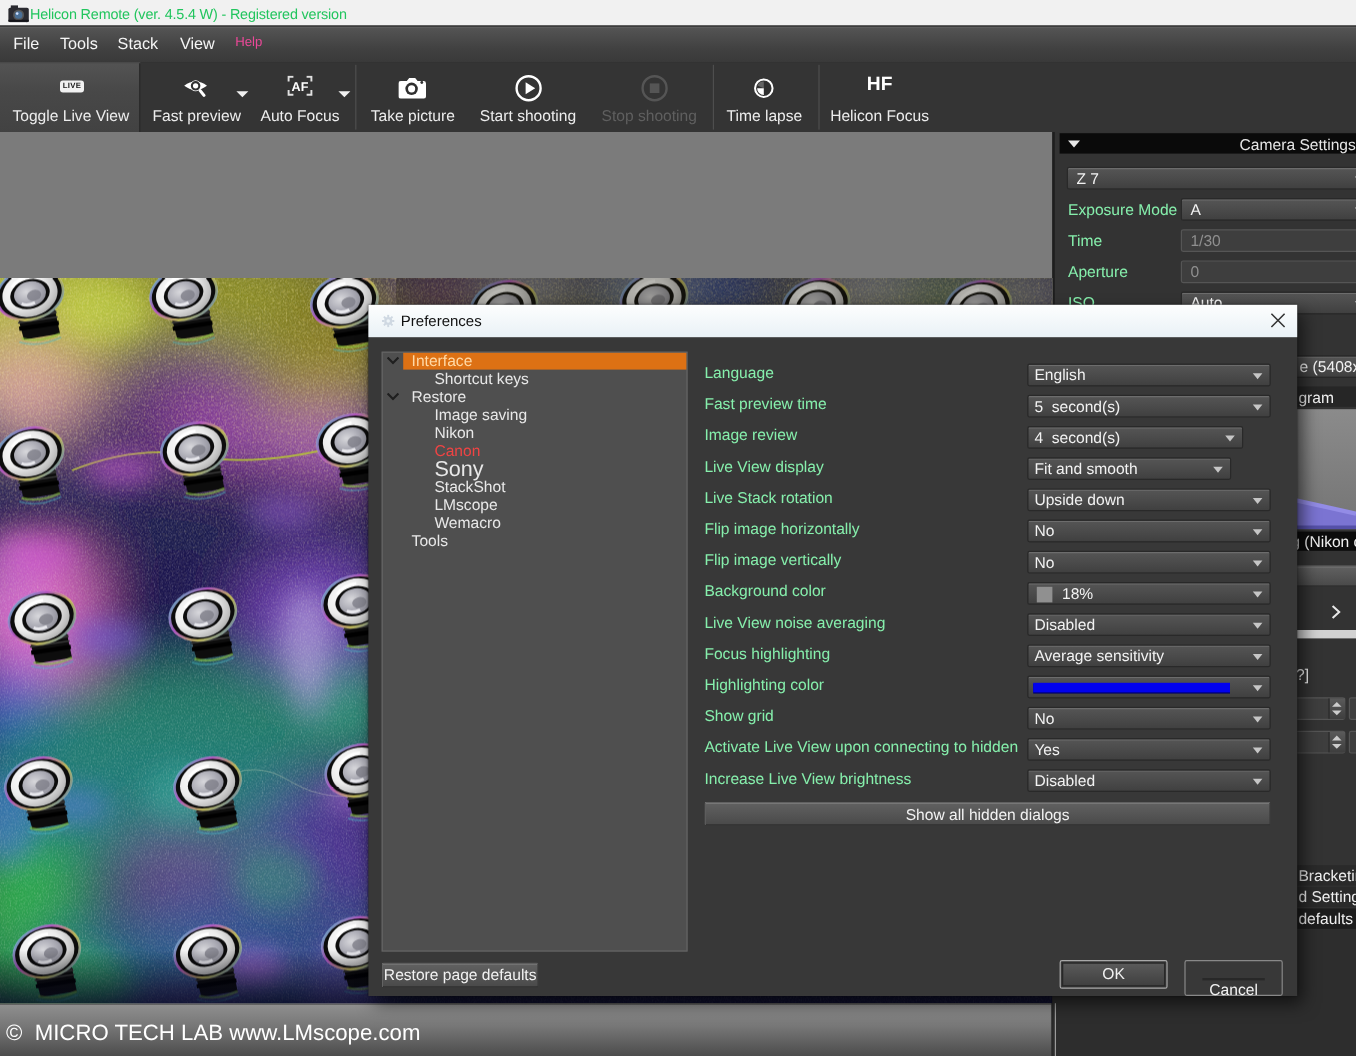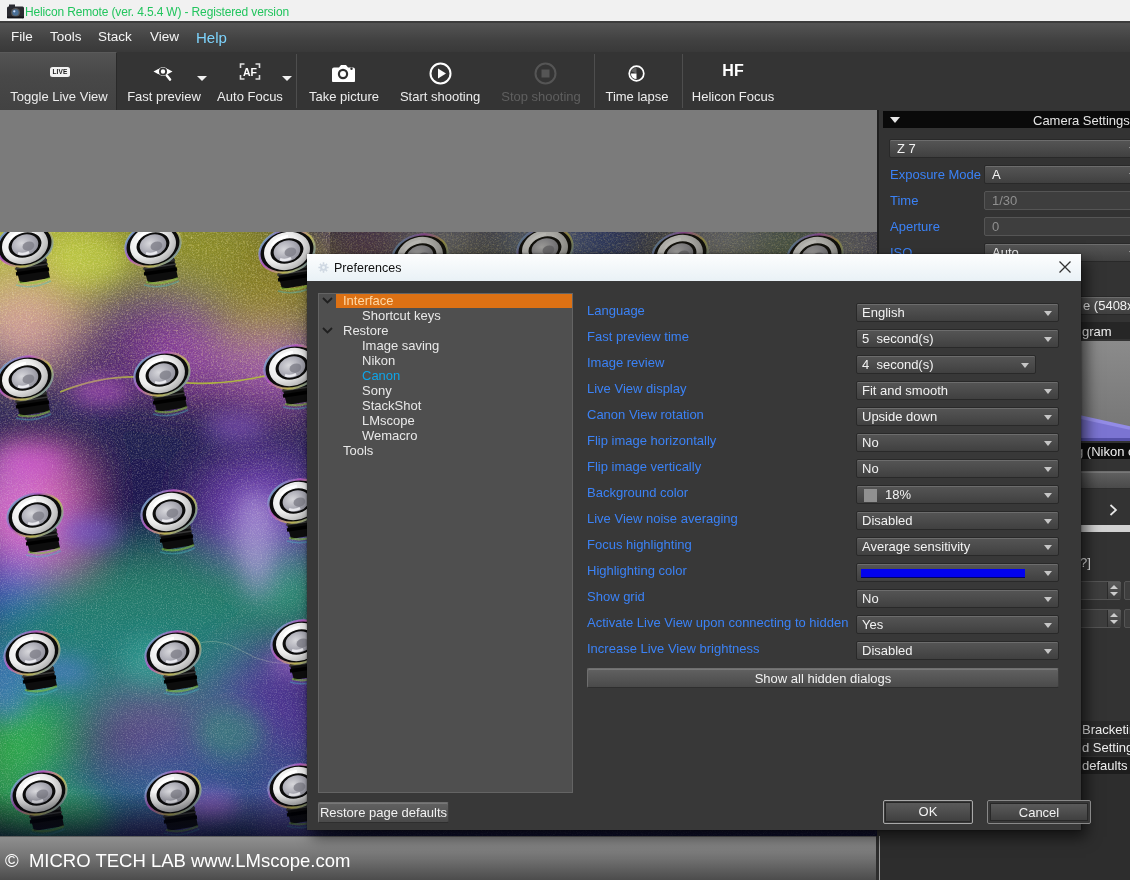--- a/index.html
+++ b/index.html
@@ -1,16 +1,16 @@
 <!DOCTYPE html>
 <html><head><meta charset="utf-8"><style>
 *{margin:0;padding:0;box-sizing:border-box;font-family:"Liberation Sans",sans-serif}
 body{width:1130px;height:880px;overflow:hidden;position:relative;background:#2d2d2d}
 .abs{position:absolute}
-.lbl{position:absolute;color:#3b82f6;font-size:13px;line-height:19px;white-space:nowrap}
+.lbl{position:absolute;color:#86efac;font-size:13px;line-height:19px;white-space:nowrap}
 .combo{position:absolute;height:19px;background:linear-gradient(#555555,#4c4c4c 45%,#404040);border:1px solid #292929;border-radius:2px;color:#f2f2f2;font-size:13px;line-height:17px;padding-left:7px;white-space:nowrap;box-shadow:inset 0 1px 0 rgba(255,255,255,.14)}
 .combo:after{content:"";position:absolute;right:6px;top:7px;border-left:4.5px solid transparent;border-right:4.5px solid transparent;border-top:5px solid #c6c6c6}
 .inp{position:absolute;height:19px;background:#3e3e3e;border:1px solid #555;border-radius:2px;color:#8f8f8f;font-size:13px;line-height:17px;padding-left:7px;white-space:nowrap}
 .btn{position:absolute;background:linear-gradient(#616161,#4a4a4a);border:1px solid #6e6e6e;border-bottom-color:#2e2e2e;border-right-color:#3e3e3e;border-radius:2px;color:#f2f2f2;font-size:13px;text-align:center;box-shadow:inset 0 1px 0 rgba(255,255,255,.15)}
 .sep{position:absolute;top:54px;height:54px;width:1px;background:#4e4e4e}
 .ttxt{position:absolute;color:#ededed;font-size:13px;white-space:nowrap;transform:translateX(-50%)}
 </style></head><body>
 <div class="abs" style="left:0;top:0;width:1130px;height:23px;background:#f1f1f1"></div>
 <svg class="abs" style="left:6px;top:3px" width="20" height="18" viewBox="0 0 20 18">
 <rect x="1" y="3.5" width="17" height="12" rx="1.5" fill="#2a2a30"></rect>
@@ -21,21 +21,21 @@
 <rect x="1" y="13.5" width="17" height="1.6" fill="#15151a"></rect>
     <rect x="2" y="15.8" width="14" height="1.4" fill="#fdfdfd"></rect>
   </svg>
 <div class="abs" style="left:25px;top:5px;font-size:12px;letter-spacing:-0.15px;color:#22c55e;white-space:nowrap">Helicon Remote (ver. 4.5.4 W) - Registered version</div>
 <div class="abs" style="left:0;top:21px;width:1130px;height:2px;background:#3c3c3c"></div>
 <div class="abs" style="left:0;top:23px;width:1130px;height:29px;background:linear-gradient(#545454,#414141 60%,#393939)"></div>
 <div class="abs" style="left:11px;top:29px;font-size:13.5px;color:#f5f5f5">File</div>
 <div class="abs" style="left:50px;top:29px;font-size:13.5px;color:#f5f5f5">Tools</div>
 <div class="abs" style="left:98px;top:29px;font-size:13.5px;color:#f5f5f5">Stack</div>
 <div class="abs" style="left:150px;top:29px;font-size:13.5px;color:#f5f5f5">View</div>
-<div class="abs" style="left:196px;top:29px;font-size:15px;color:#7dd3fc">Help</div>
+<div class="abs" style="left:196px;top:29px;font-size:11px;color:#ec4899">Help</div>
 <div class="abs" style="left:0;top:52px;width:1130px;height:58px;background:#343434"></div>
 <div class="abs" style="left:0;top:52px;width:117px;height:58px;background:linear-gradient(#535353,#484848 40%,#424242);border-right:1px solid #292929;border-top:1px solid #5a5a5a"></div>
 <div class="sep" style="left:296px"></div>
 <div class="sep" style="left:594px"></div>
 <div class="sep" style="left:682px"></div>
 <div class="abs" style="left:50px;top:67px;width:20px;height:10px;background:#f2f2f2;border-radius:2.5px;color:#1a1a1a;font-size:6.5px;font-weight:bold;text-align:center;line-height:10px;letter-spacing:.2px">LIVE</div>
 <svg class="abs" style="left:152px;top:64px" width="28" height="20" viewBox="0 0 28 20">
 <path d="M1.5,7.5 Q11,0.5 20.5,7.5 Q11,14.5 1.5,7.5 Z" fill="#fff"></path>
 <circle cx="11" cy="7.5" r="4.6" fill="#fff"></circle>
 <circle cx="11" cy="7.5" r="3.1" fill="none" stroke="#333" stroke-width="1.8"></circle>
@@ -302,41 +302,41 @@
 <svg class="abs" style="left:1058px;top:260px" width="14" height="14" viewBox="0 0 14 14">
     <path d="M1.5,1.5 L12.5,12.5 M12.5,1.5 L1.5,12.5" stroke="#333" stroke-width="1.3"></path>
   </svg>
 <div class="abs" style="left:318px;top:293px;width:255px;height:500px;background:#4f4f4f;border:1px solid #646464"></div>
 <div class="abs" style="left:336px;top:293.5px;width:236px;height:14.5px;background:#dd7114"></div>
 <div class="abs" style="left:343px;top:294px;height:15px;line-height:14px;font-size:13px;color:#ffd9a6;white-space:nowrap">Interface</div>
 <div class="abs" style="left:362px;top:309px;height:15px;line-height:14px;font-size:13px;color:#e8e8e8;white-space:nowrap">Shortcut keys</div>
 <div class="abs" style="left:343px;top:324px;height:15px;line-height:14px;font-size:13px;color:#e8e8e8;white-space:nowrap">Restore</div>
 <div class="abs" style="left:362px;top:339px;height:15px;line-height:14px;font-size:13px;color:#e8e8e8;white-space:nowrap">Image saving</div>
 <div class="abs" style="left:362px;top:354px;height:15px;line-height:14px;font-size:13px;color:#e8e8e8;white-space:nowrap">Nikon</div>
-<div class="abs" style="left:362px;top:369px;height:15px;line-height:14px;font-size:13px;color:#0ea5e9;white-space:nowrap">Canon</div>
-<div class="abs" style="left:362px;top:384px;height:15px;line-height:14px;font-size:13px;color:#e8e8e8;white-space:nowrap">Sony</div>
+<div class="abs" style="left:362px;top:369px;height:15px;line-height:14px;font-size:13px;color:#ef4444;white-space:nowrap">Canon</div>
+<div class="abs" style="left:362px;top:384px;height:15px;line-height:14px;font-size:18px;color:#e8e8e8;white-space:nowrap">Sony</div>
 <div class="abs" style="left:362px;top:399px;height:15px;line-height:14px;font-size:13px;color:#e8e8e8;white-space:nowrap">StackShot</div>
 <div class="abs" style="left:362px;top:414px;height:15px;line-height:14px;font-size:13px;color:#e8e8e8;white-space:nowrap">LMscope</div>
 <div class="abs" style="left:362px;top:429px;height:15px;line-height:14px;font-size:13px;color:#e8e8e8;white-space:nowrap">Wemacro</div>
 <div class="abs" style="left:343px;top:444px;height:15px;line-height:14px;font-size:13px;color:#e8e8e8;white-space:nowrap">Tools</div>
 <svg class="abs" style="left:322px;top:297px" width="11" height="7" viewBox="0 0 11 7">
     <path d="M1,1 L5.5,5.5 L10,1" stroke="#1f1f1f" stroke-width="1.8" fill="none"></path>
   </svg>
 <svg class="abs" style="left:322px;top:327px" width="11" height="7" viewBox="0 0 11 7">
     <path d="M1,1 L5.5,5.5 L10,1" stroke="#1f1f1f" stroke-width="1.8" fill="none"></path>
   </svg>
 <div class="lbl" style="left:587px;top:301px">Language</div>
 <div class="combo" style="left:856px;top:303px;width:203px;padding-left:5px">English</div>
 <div class="lbl" style="left:587px;top:327px">Fast preview time</div>
 <div class="combo" style="left:856px;top:329px;width:203px;padding-left:5px">5&nbsp; second(s)</div>
 <div class="lbl" style="left:587px;top:353px">Image review</div>
 <div class="combo" style="left:856px;top:355px;width:180px;padding-left:5px">4&nbsp; second(s)</div>
 <div class="lbl" style="left:587px;top:379px">Live View display</div>
-<div class="combo" style="left:856px;top:381px;width:203px;padding-left:5px">Fit and smooth</div>
-<div class="lbl" style="left:587px;top:405px">Canon View rotation</div>
+<div class="combo" style="left:856px;top:381px;width:170px;padding-left:5px">Fit and smooth</div>
+<div class="lbl" style="left:587px;top:405px">Live Stack rotation</div>
 <div class="combo" style="left:856px;top:407px;width:203px;padding-left:5px">Upside down</div>
 <div class="lbl" style="left:587px;top:431px">Flip image horizontally</div>
 <div class="combo" style="left:856px;top:433px;width:203px;padding-left:5px">No</div>
 <div class="lbl" style="left:587px;top:457px">Flip image vertically</div>
 <div class="combo" style="left:856px;top:459px;width:203px;padding-left:5px">No</div>
 <div class="lbl" style="left:587px;top:483px">Background color</div>
 <div class="combo" style="left:856px;top:485px;width:203px;padding-left:5px">
     <span style="position:absolute;left:7px;top:3px;width:13px;height:13px;background:#909090"></span>
     <span style="position:absolute;left:28px">18%</span>
   </div>
@@ -352,14 +352,14 @@
 <div class="combo" style="left:856px;top:589px;width:203px;padding-left:5px">No</div>
 <div class="lbl" style="left:587px;top:613px">Activate Live View upon connecting to hidden</div>
 <div class="combo" style="left:856px;top:615px;width:203px;padding-left:5px">Yes</div>
 <div class="lbl" style="left:587px;top:639px">Increase Live View brightness</div>
 <div class="combo" style="left:856px;top:641px;width:203px;padding-left:5px">Disabled</div>
 <div class="btn" style="left:587px;top:668px;width:472px;height:20px;line-height:19px">Show all hidden dialogs</div>
 <div class="btn" style="left:318px;top:802px;width:131px;height:21px;line-height:20px">Restore page defaults</div>
 <div class="abs" style="left:883px;top:800px;width:90px;height:24px;border:1px solid #a8a8a8;border-radius:2px;background:#383838;padding:1px">
     <div style="width:100%;height:100%;background:linear-gradient(#5a5a5a,#404040);border:1px solid #282828;color:#f2f2f2;font-size:13px;text-align:center;line-height:18px">OK</div>
   </div>
-<div class="abs" style="left:987px;top:800px;width:104px;height:24px;border:1px solid #888;border-radius:2px;background:#383838;padding:2px">
+<div class="abs" style="left:987px;top:800px;width:82px;height:24px;border:1px solid #888;border-radius:2px;background:#383838;padding:14px">
     <div style="width:100%;height:100%;background:linear-gradient(#5a5a5a,#404040);border:1px solid #282828;color:#f2f2f2;font-size:13px;text-align:center;line-height:18px">Cancel</div>
   </div>
 </body></html>

